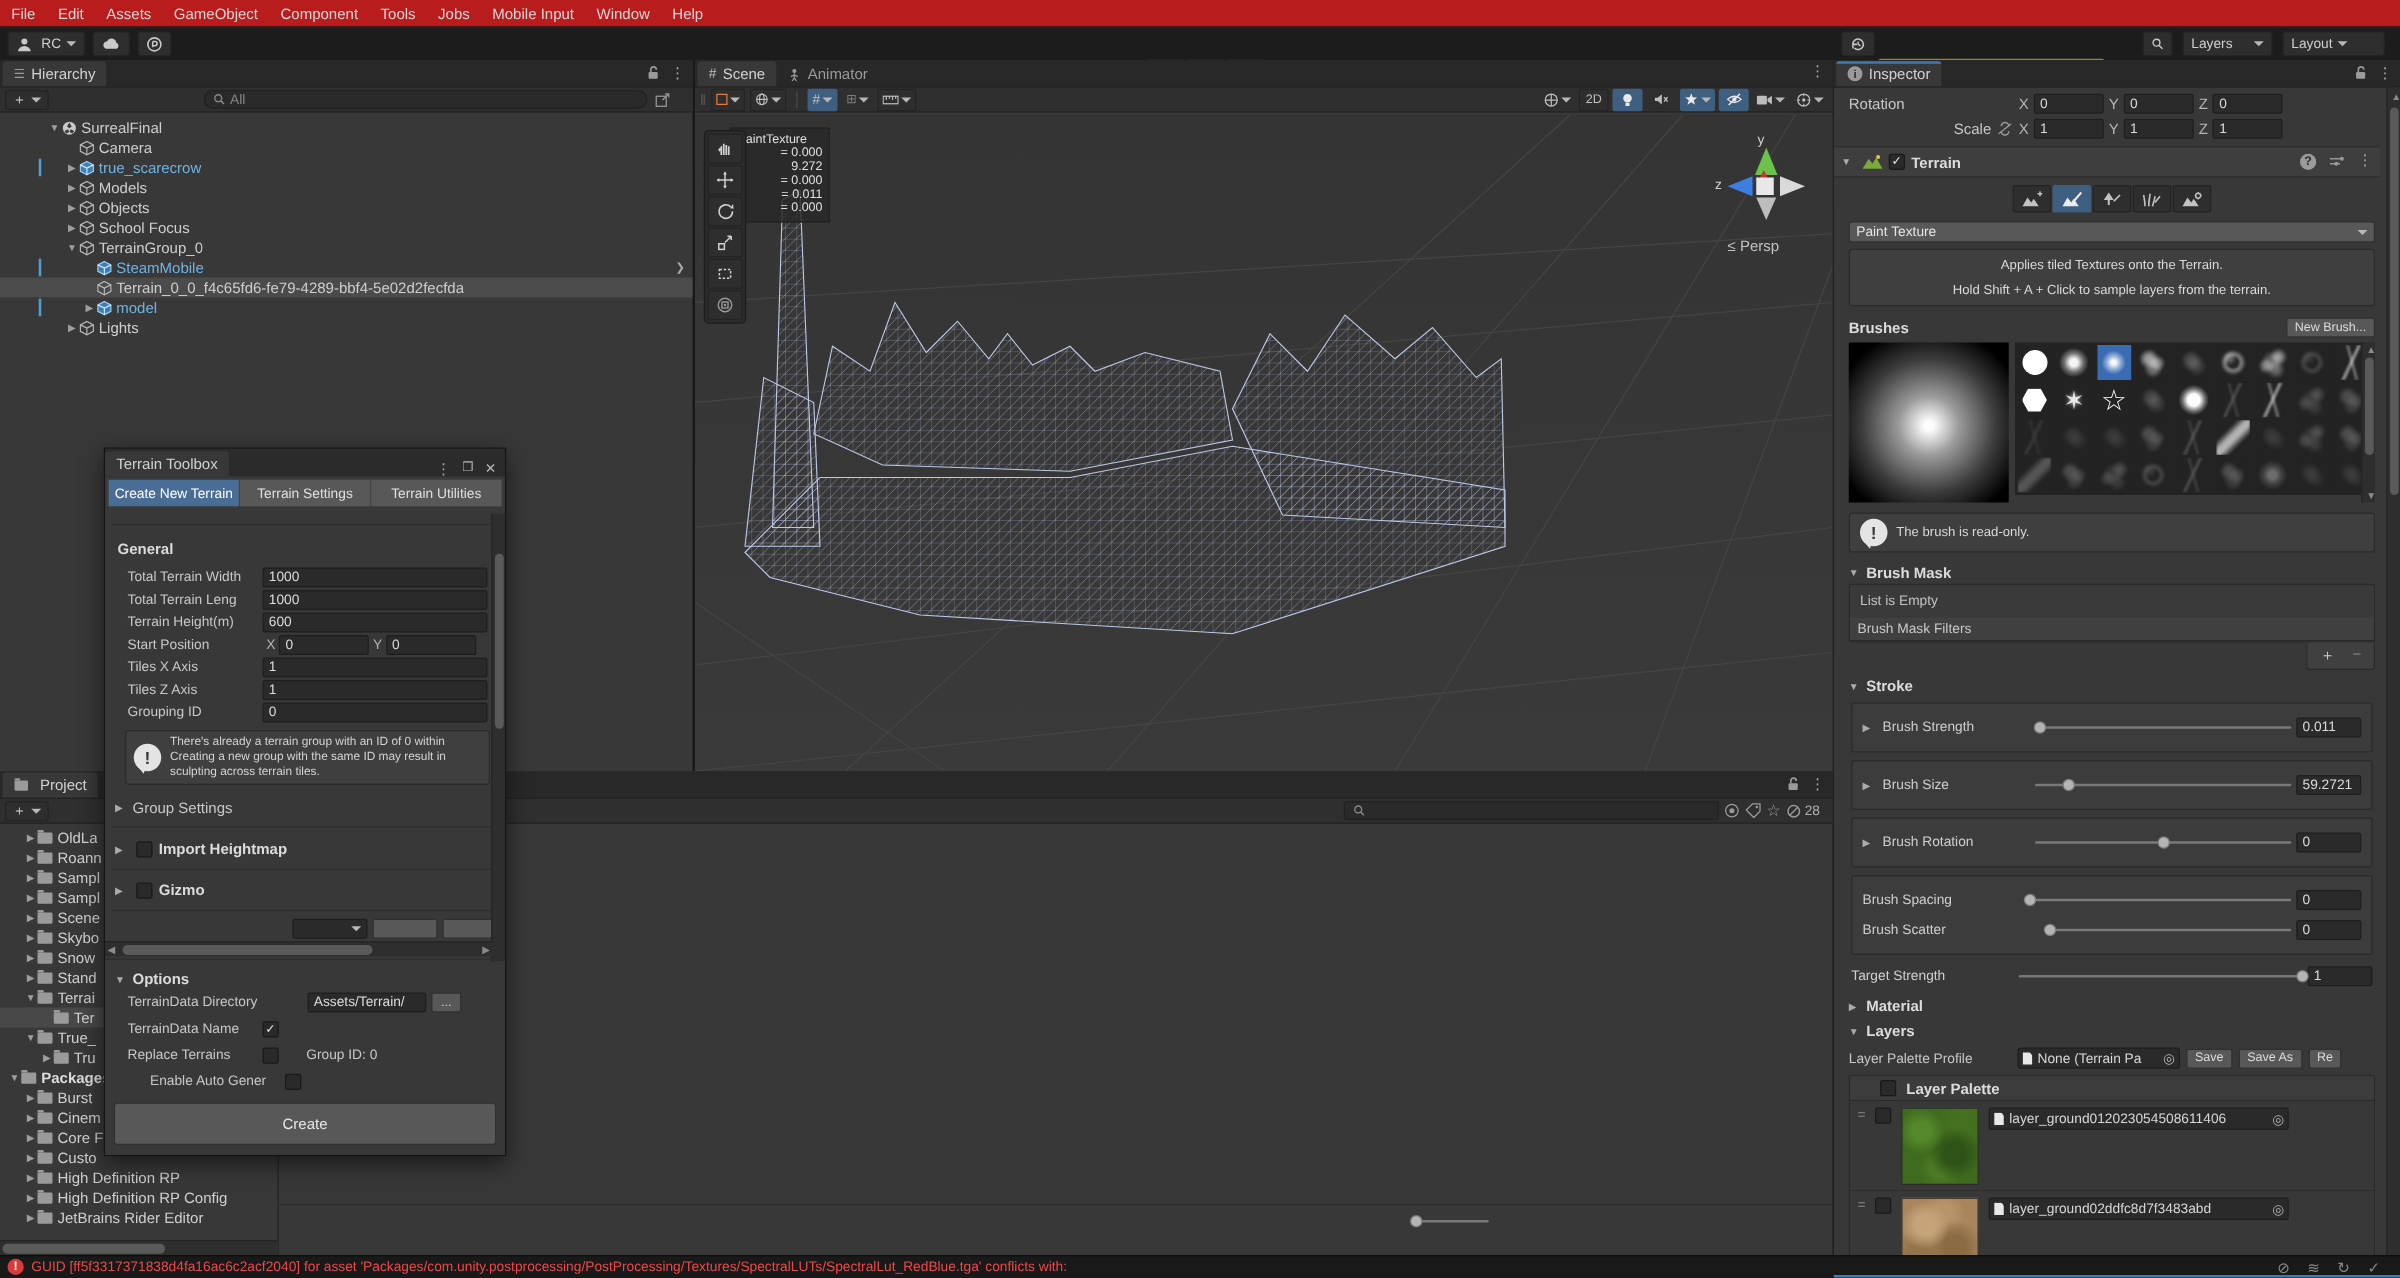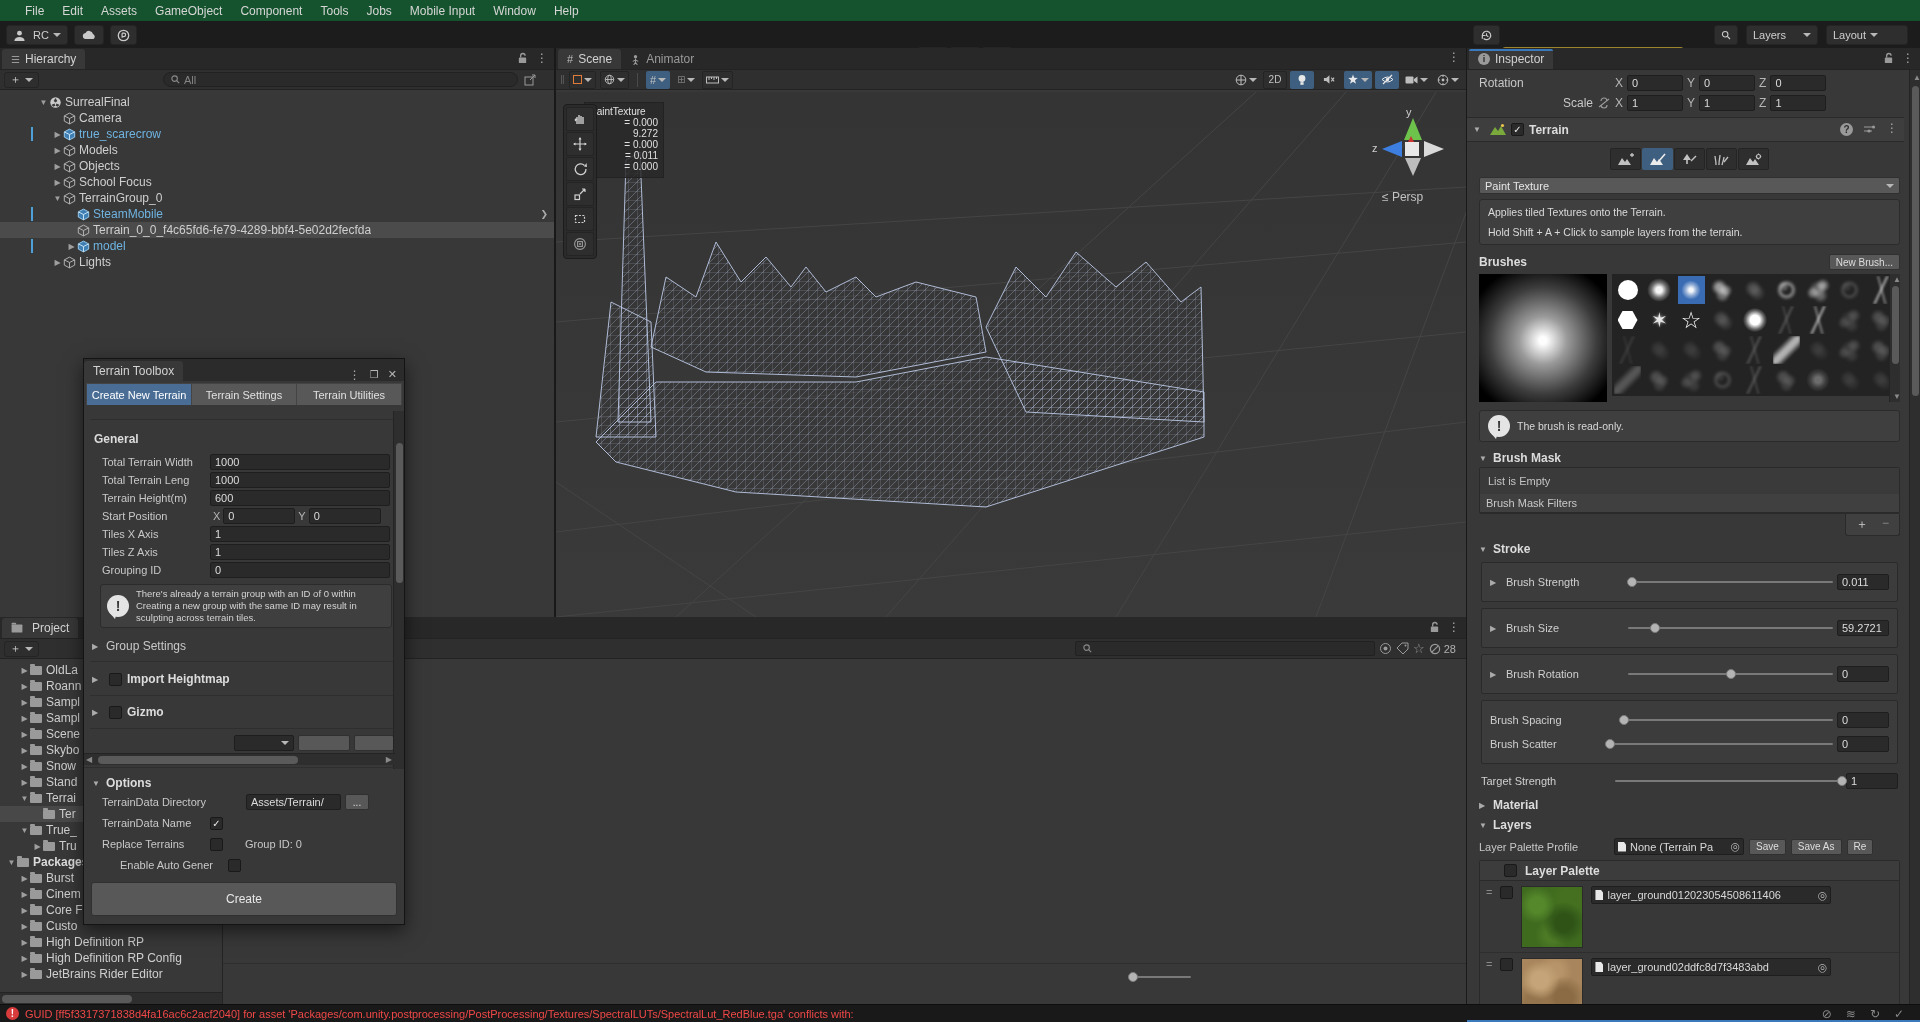--- a/index.html
+++ b/index.html
@@ -1,21 +1,21 @@
 <!DOCTYPE html>
 <html><head>
 <meta charset="utf-8">
 <style>
   * { margin:0; padding:0; box-sizing:border-box; }
   html,body { width:1920px; height:1022px; overflow:hidden; background:#191919;
     font-family:"Liberation Sans","DejaVu Sans",sans-serif; color:#c8c8c8; font-size:12px; }
   .abs { position:absolute; }
   
-  #menubar { position:absolute; left:0; top:0; width:1920px; height:22px; background:#14532d;
-    display:flex; align-items:center; padding-left:16px; border-bottom:1px solid #1a1a1a; }
+  #menubar { position:absolute; left:0; top:0; width:1920px; height:22px; background:#b91c1c;
+    display:flex; align-items:center; padding-left:0; border-bottom:1px solid #1a1a1a; }
   .menu-item { padding:0 9px; height:22px; line-height:22px; color:#d6d6d6; font-size:12px; cursor:default; }
   #maintoolbar { position:absolute; left:0; top:22px; width:1920px; height:26px; background:#1c1c1c; }
   .tbtn { background:#2e2e2e; border:1px solid #242424; border-radius:3px; height:20px;
     display:inline-flex; align-items:center; gap:4px; padding:0 6px; color:#cfcfcf; font-size:11px; }
   .caret { width:0; height:0; border-left:4px solid transparent; border-right:4px solid transparent; border-top:4px solid #b8b8b8; display:inline-block; }
   #playcluster { position:absolute; left:918px; top:25px; display:flex; gap:2px; }
   .playbtn { width:30px; height:20px; background:#2e2e2e; border:1px solid #242424; border-radius:2px;
     display:flex; align-items:center; justify-content:center; color:#bdbdbd; font-size:10px; }
   #expbadge { position:absolute; left:1502px; top:25px; height:20px; border:1px solid #9a842c; border-radius:3px;
     color:#d8bc4a; font-size:11px; padding:0 8px; display:flex; align-items:center; gap:6px; background:#232323; }
@@ -835,21 +835,21 @@
             <path d="M13.5 0.5 v1 M13.5 5.5 v1 M10.8 3.5 h1 M15.2 3.5 h1" stroke="#c2c2c2"></path>
           </svg>
       </div>
     </div>
 
     <div style="margin-top:7px; height:17px; background:#585858; border:1px solid #303030; border-radius:2px; display:flex; align-items:center; padding:0 5px;">
       <span style="font-size:11px; color:#e6e6e6;">Paint Texture</span>
       <span class="caret" style="margin-left:auto;"></span>
     </div>
 
-    <div class="helpbox" style="margin-top:5px; padding:6px 8px; flex-direction:column; align-items:flex-start; gap:8px;">
+    <div class="helpbox" style="margin-top:5px; padding:6px 8px; flex-direction:column; align-items:center; gap:8px;">
       <span style="font-size:10.5px; color:#dadada;">Applies tiled Textures onto the Terrain.</span>
       <span style="font-size:10.5px; color:#dadada;">Hold Shift + A + Click to sample layers from the terrain.</span>
     </div>
 
     <div style="display:flex; align-items:center; margin-top:9px;">
       <span class="bold">Brushes</span>
       <div class="minibtn" style="margin-left:auto;">
           <span>New Brush...</span>
         </div>
     </div>
@@ -965,21 +965,21 @@
           <div class="srow">
             <span class="slbl" style="width:130px; flex:none;">Brush Spacing</span>
             <div class="track">
               <div class="thumb" style="left:0%;"></div>
             </div>
             <div class="tf sval">0</div>
           </div>
         </div>
       <div style="margin-top:6px;">
           <div class="srow">
-            <span class="slbl" style="width:116px; flex:none;">Brush Scatter</span>
+            <span class="slbl" style="width:146px; flex:none;">Brush Scatter</span>
             <div class="track">
               <div class="thumb" style="left:0%;"></div>
             </div>
             <div class="tf sval">0</div>
           </div>
         </div>
     </div>
     <div style="margin:8px 2px 0 2px;">
         <div class="srow">
           <span class="slbl" style="width:130px; flex:none;">Target Strength</span>

